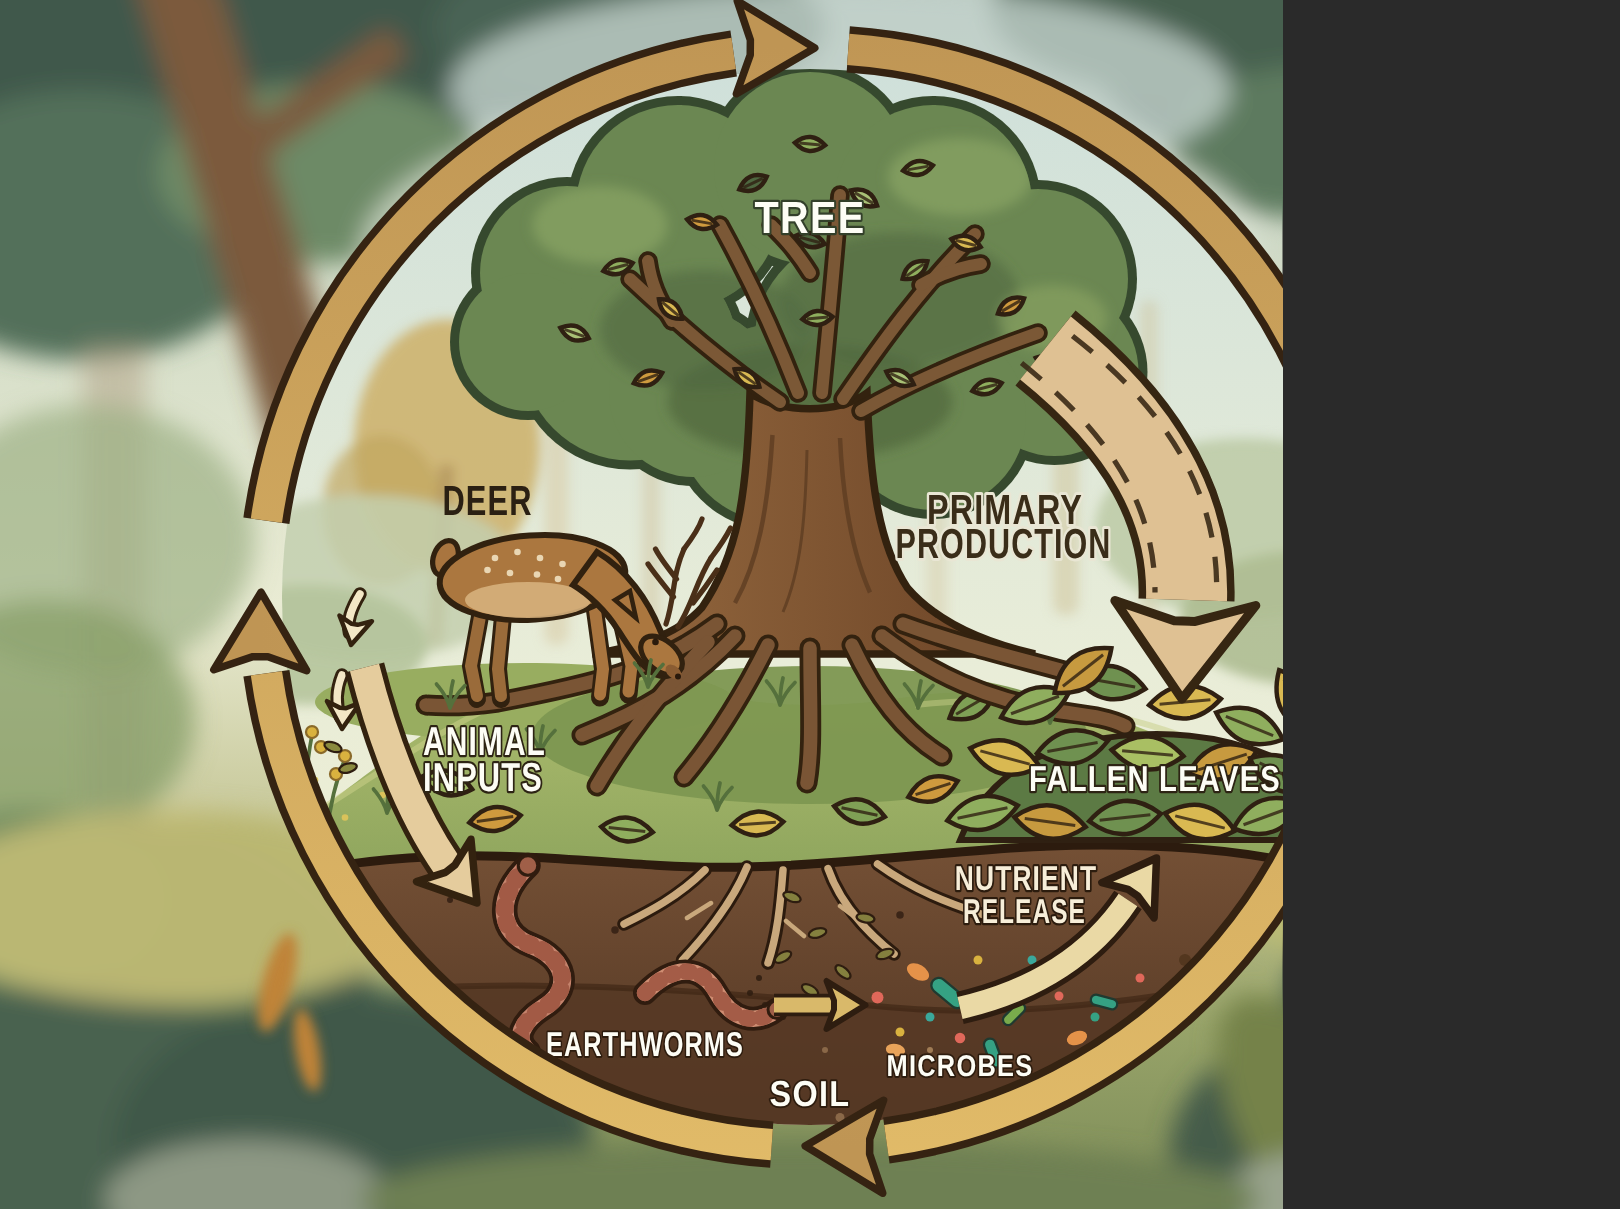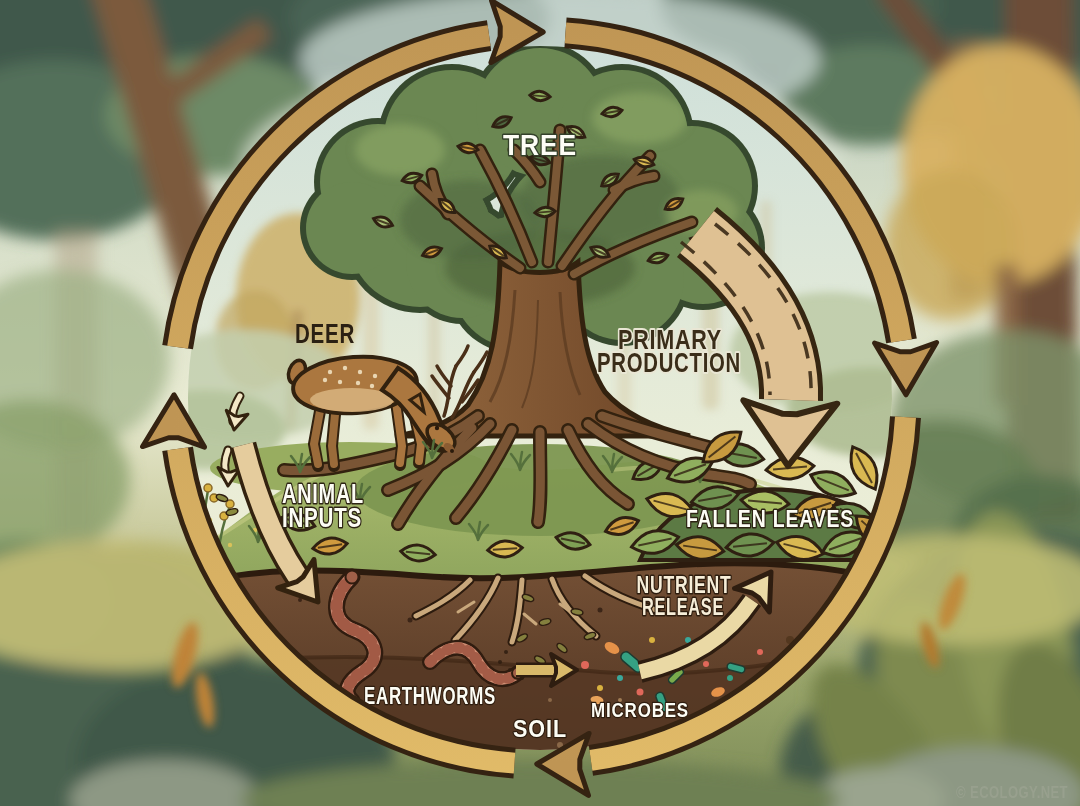--- a/index.html
+++ b/index.html
@@ -1,16 +1,16 @@
 <!DOCTYPE html>
 <html><head>
 <meta charset="utf-8">
 <style>
   html,body{margin:0;padding:0;background:#2a2a2a;}
-  .stage{position:relative;width:1080px;height:806px;overflow:hidden;
+  .stage{position:relative;width:855px;height:806px;overflow:hidden;
          font-family:"Liberation Sans","DejaVu Sans",sans-serif;}
   svg{display:block}
   text{font-weight:700;}
 </style>
 </head>
 <body>
 
 <div class="stage">
 <svg width="1080" height="806" viewBox="0 0 1080 806">
 <defs>

